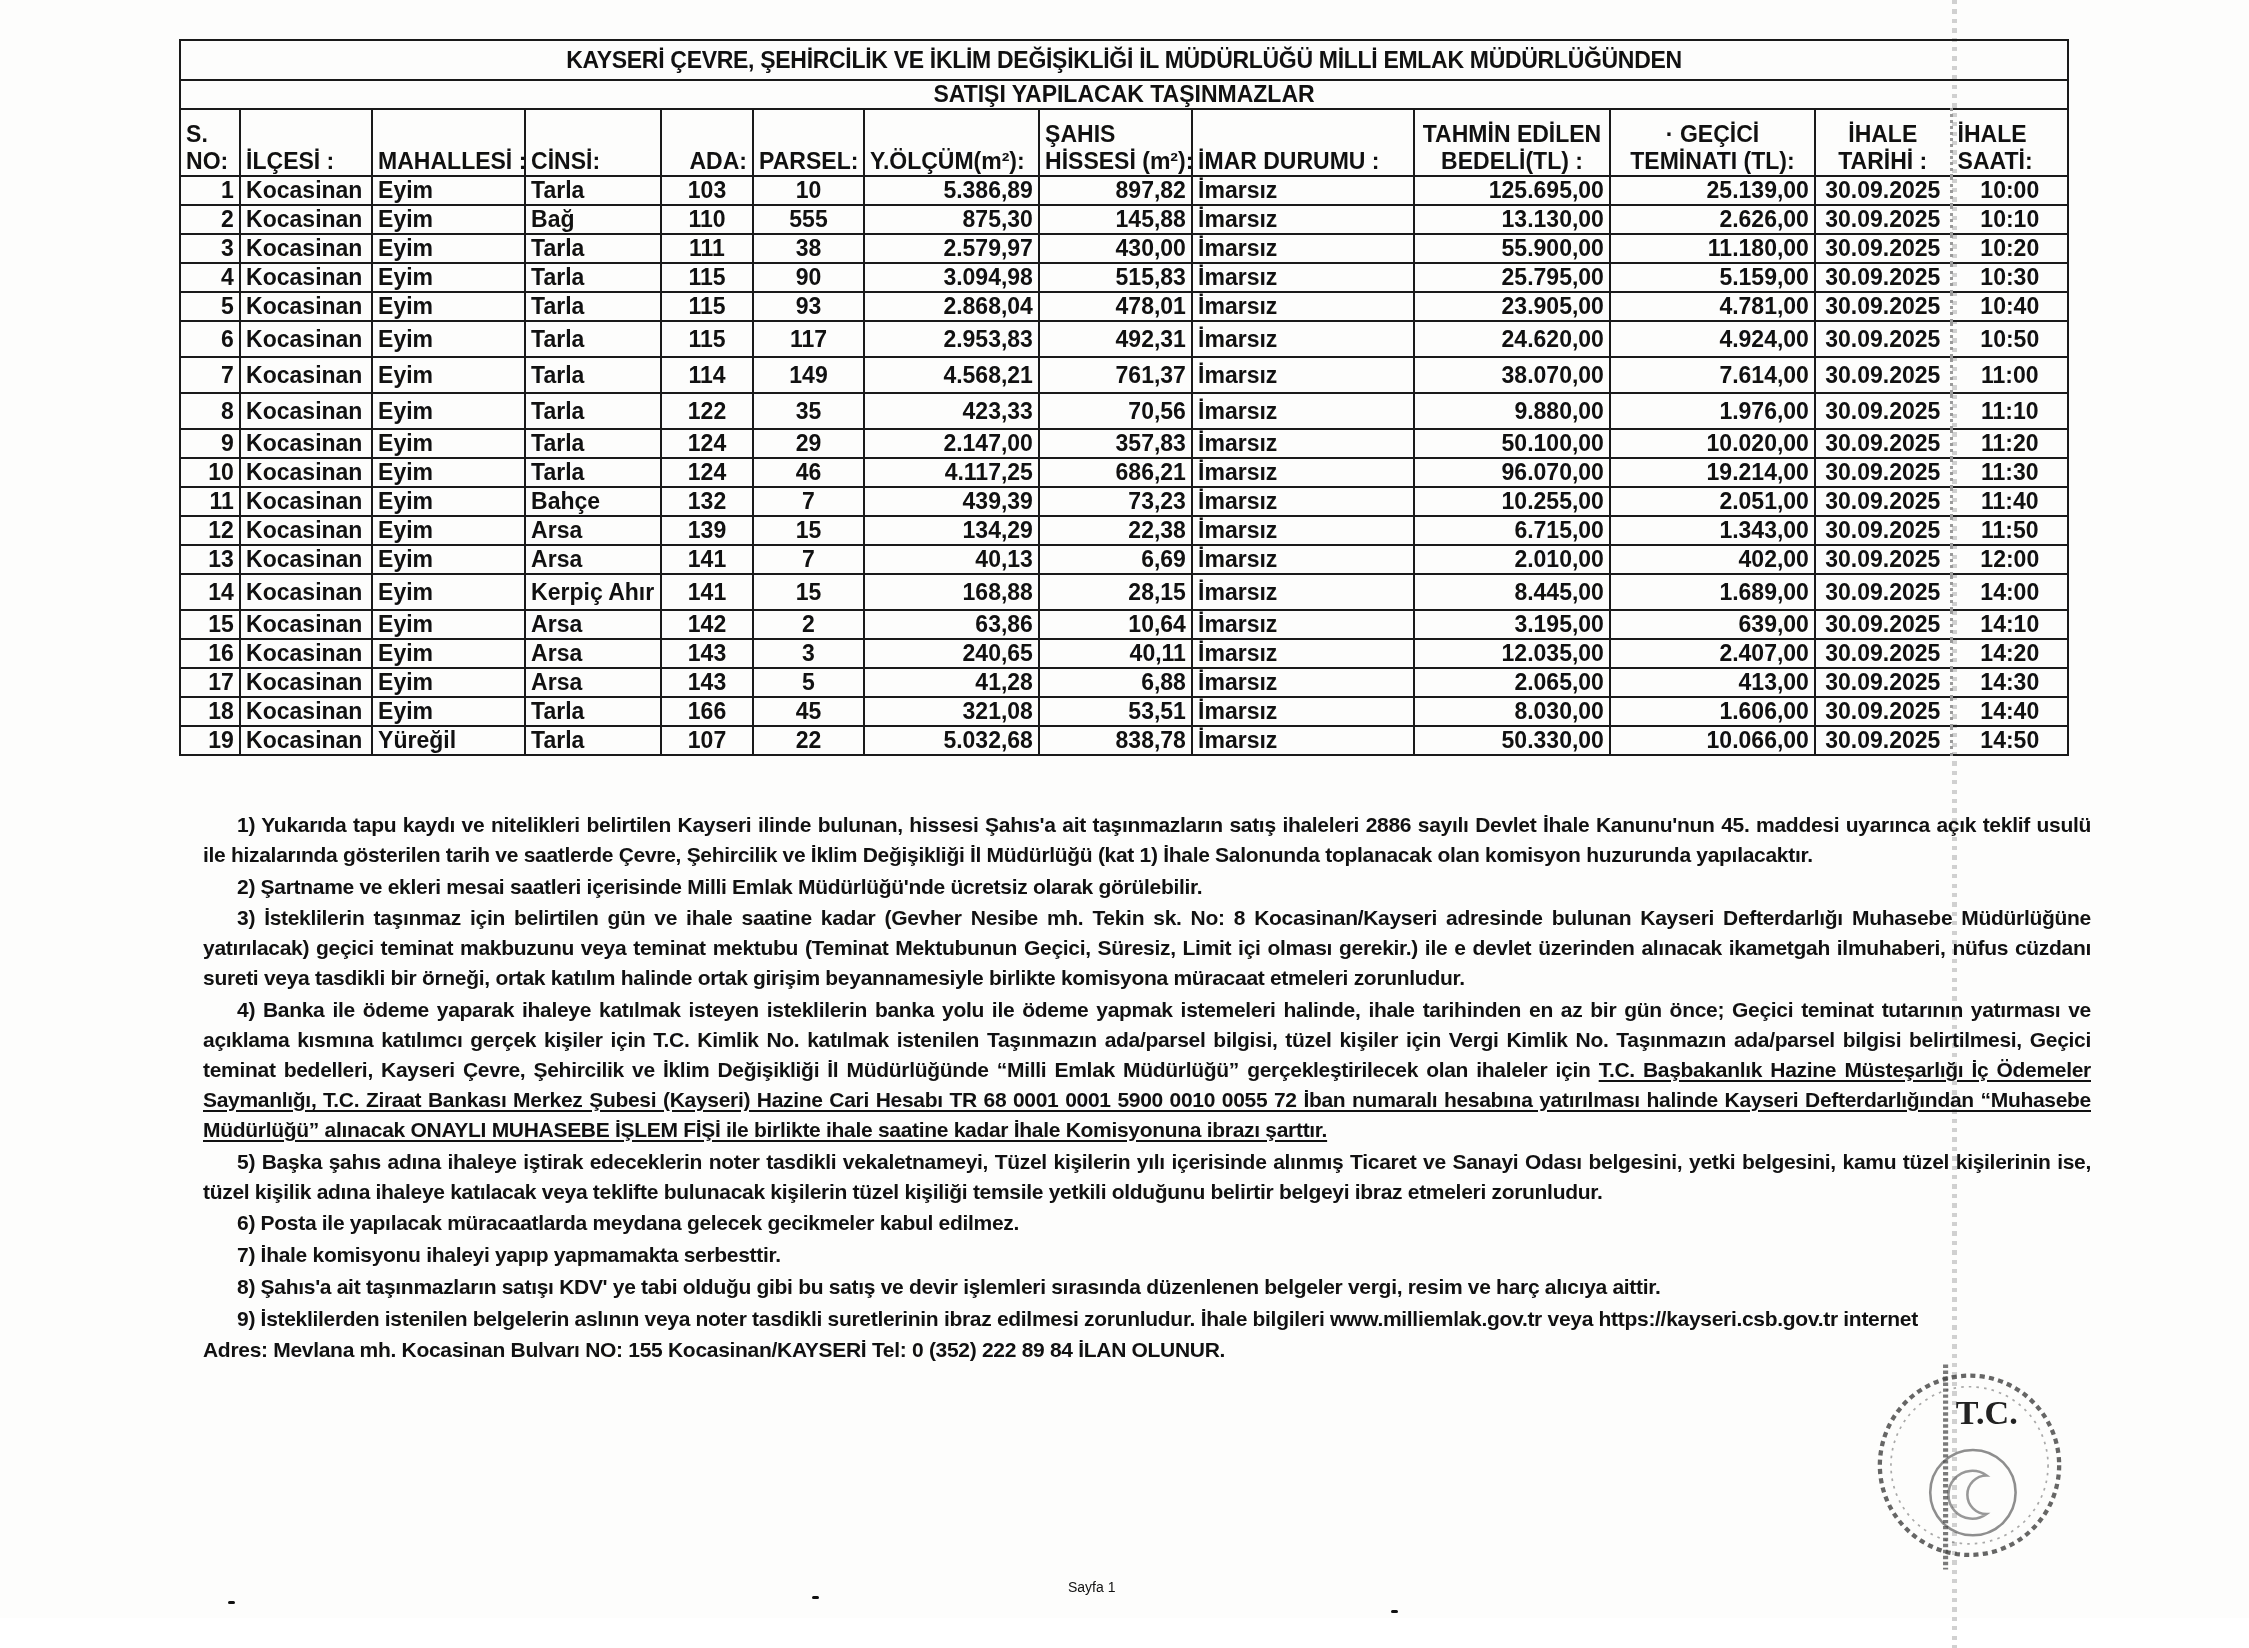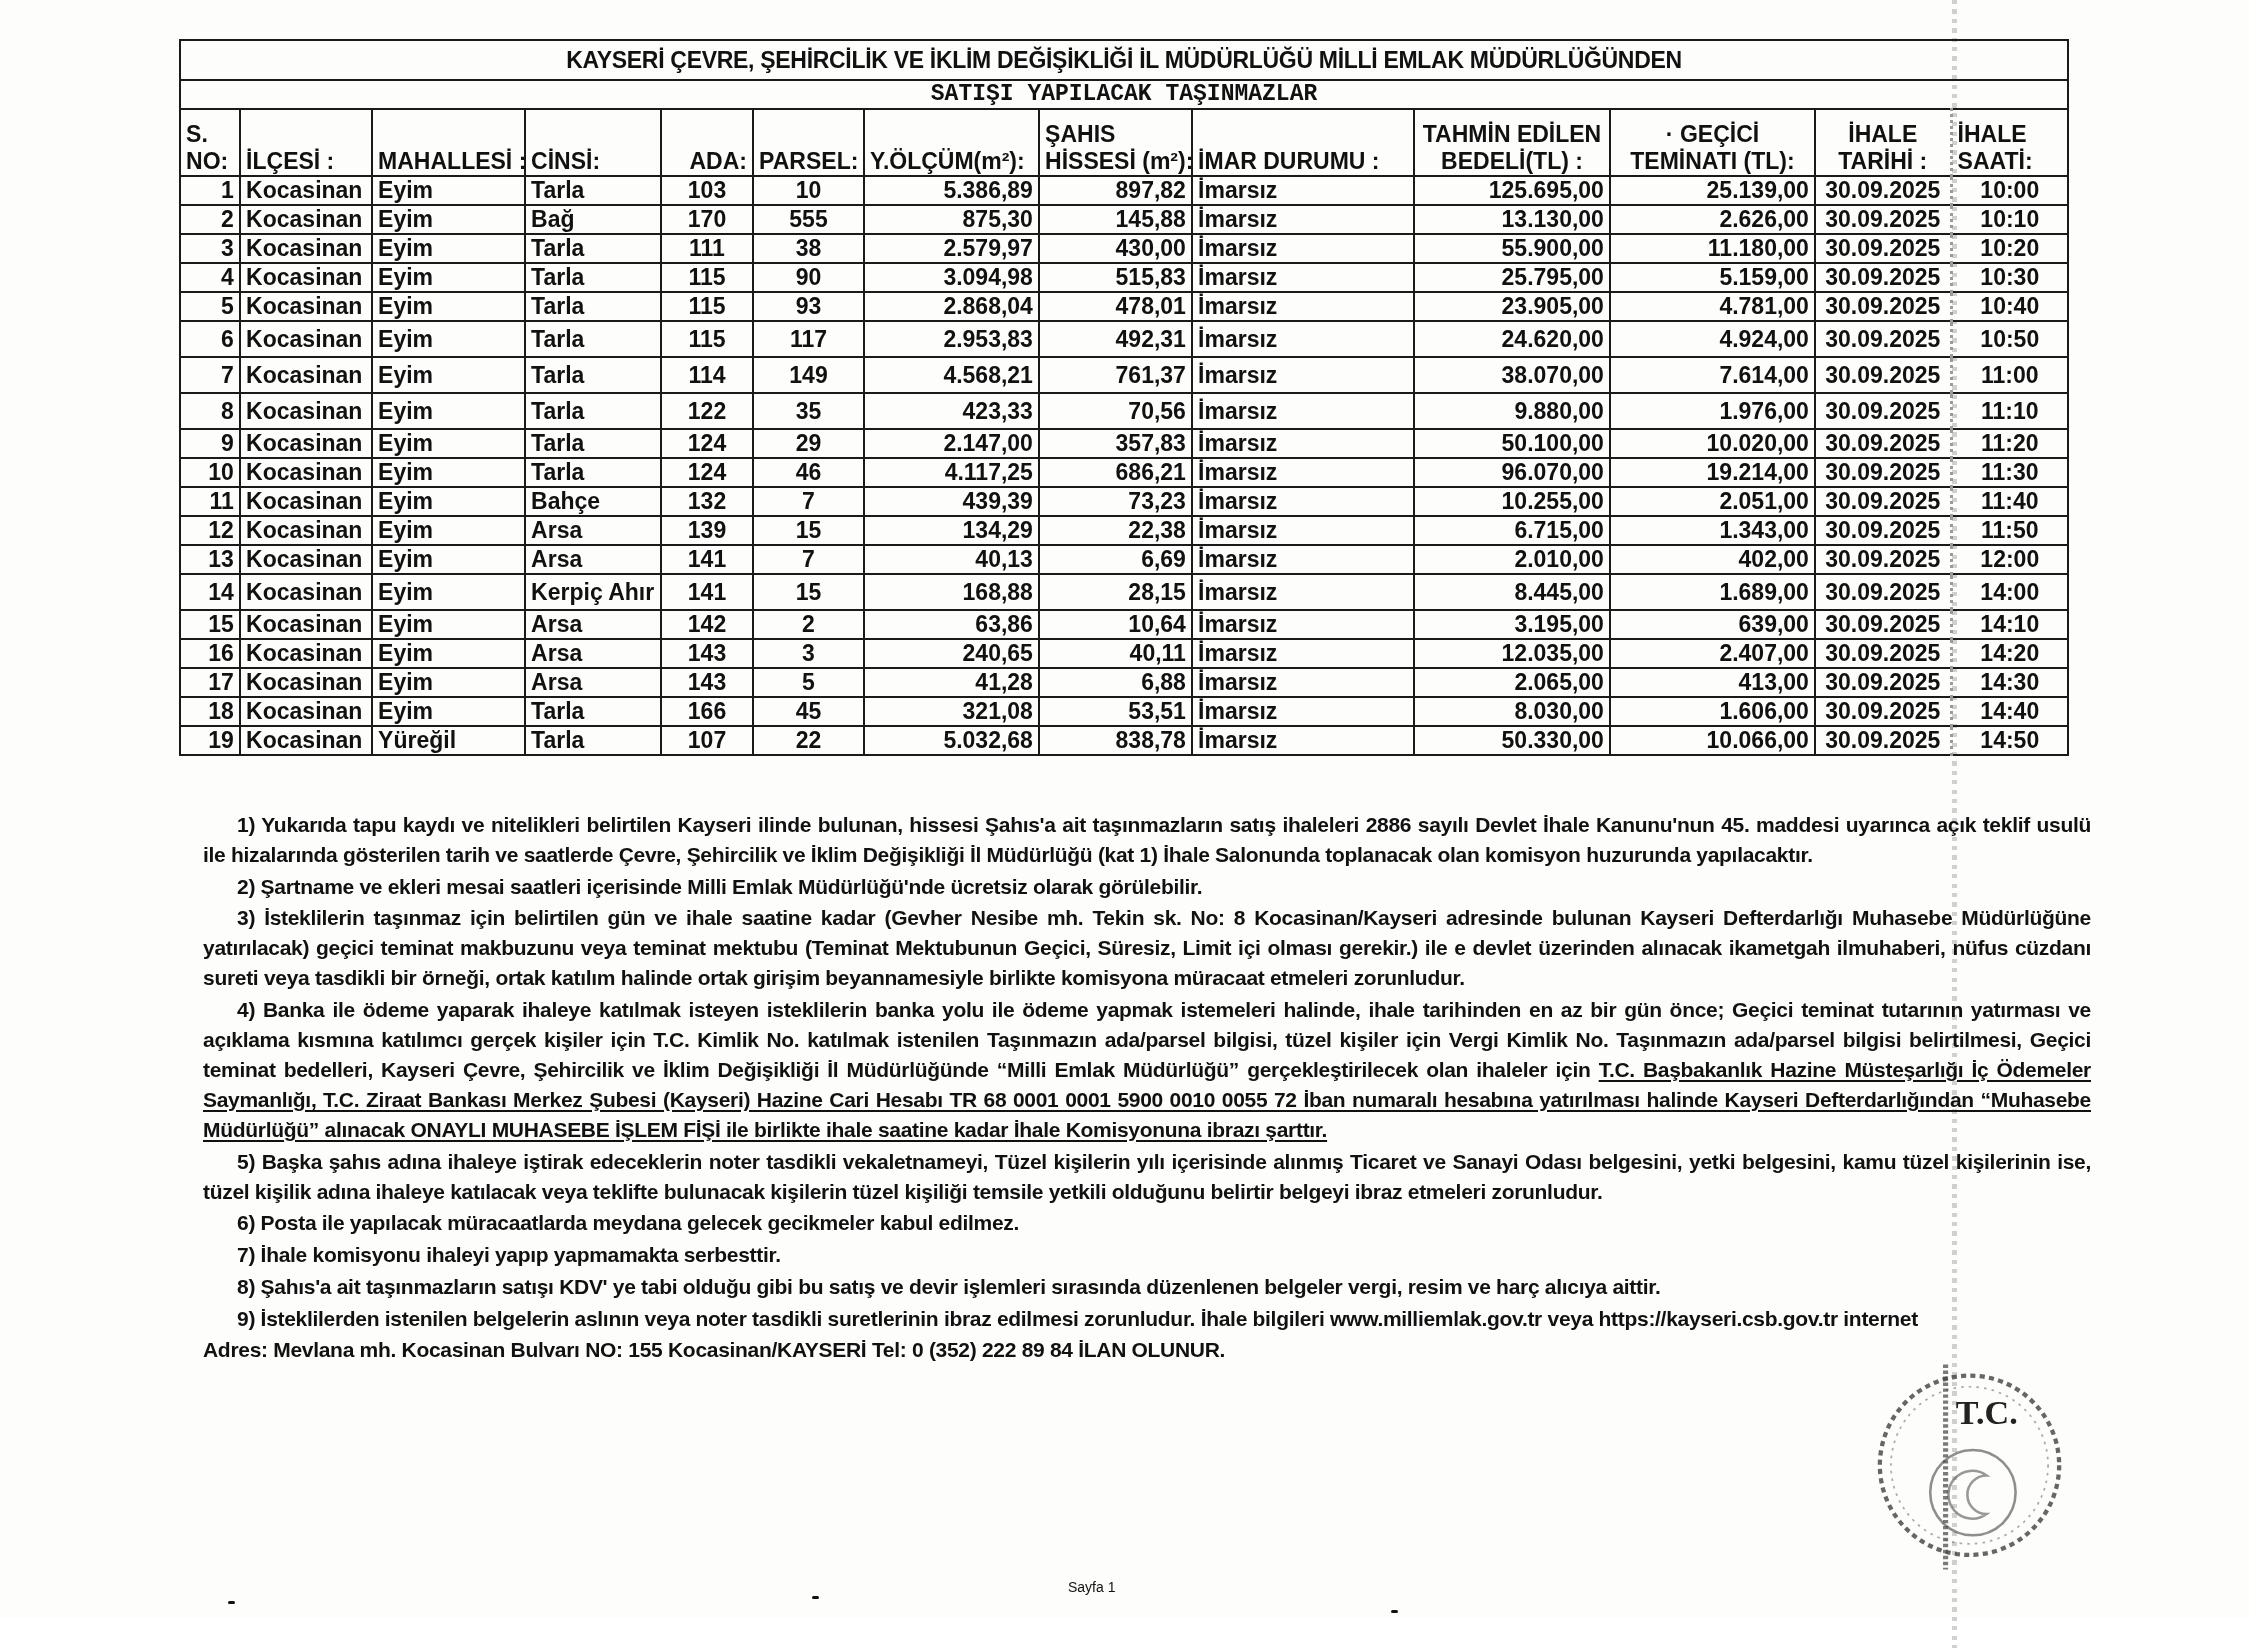--- a/index.html
+++ b/index.html
@@ -12,21 +12,21 @@
   
   .tbl-wrap { position: absolute; left: 179px; top: 39px; width: 1888px; }
   table.grid { border-collapse: collapse; width: 1888px; table-layout: fixed; }
   table.grid td, table.grid th {
     border: 2.6px solid #1a1a1a; padding: 0 5.1px; font-weight: bold;
     font-size: 23px; line-height: 27px; white-space: nowrap; overflow: hidden;
     transform: scaleX(0.86); transform-origin: left center;
   }
   table.grid td, table.grid th { transform: none; }
   .title-row td { height: 38px; text-align: center; font-size: 24px; letter-spacing: -0.3px; }
-  .sub-row td { height: 25.6px; text-align: center; font-size: 24px; font-family: Liberation Mono, monospace; }
+  .sub-row td { height: 25.6px; text-align: center; font-size: 24px; }
   .title-row td { border-bottom-width: 2.6px; }
   .hdr th { vertical-align: bottom; text-align: left; font-size: 24px; height: 65px; }
   .hdr th span.u { text-underline-offset: 2.6px; }
   .hdr th.c { text-align: center; }
   .hdr th.r { text-align: right; }
   tr.data td { height: 27px; font-size: 23px; }
   tr.data td.num { text-align: right; }
   tr.data td.ctr { text-align: center; }
   tr.data.tall td { height: 34px; }
   .stitch { border-left: 3.4px dotted #9a9a9a !important; }
@@ -111,21 +111,21 @@
             <td class="num">125.695,00</td>
             <td class="num">25.139,00</td>
             <td class="ctr">30.09.2025</td>
             <td class="ctr stitch">10:00</td>
           </tr>
           <tr class="data">
             <td class="num">2</td>
             <td>Kocasinan</td>
             <td>Eyim</td>
             <td>Bağ</td>
-            <td class="ctr">170</td>
+            <td class="ctr">110</td>
             <td class="ctr">555</td>
             <td class="num">875,30</td>
             <td class="num">145,88</td>
             <td>İmarsız</td>
             <td class="num">13.130,00</td>
             <td class="num">2.626,00</td>
             <td class="ctr">30.09.2025</td>
             <td class="ctr stitch">10:10</td>
           </tr>
           <tr class="data">

